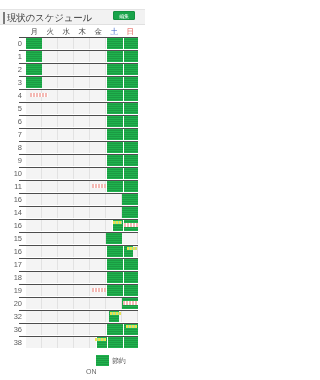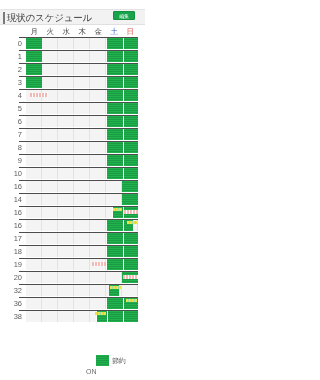--- a/index.html
+++ b/index.html
@@ -306,20 +306,30 @@
         <div class="row-sep"></div>
         <div class="hour-label">10</div>
         <div class="track">
           <div class="seg split" style="left: 80px; width: 32px;">
             <div style="position: absolute; top: 0px; bottom: 0px; width: 1px; background: rgb(255, 255, 255); left: 16px;"></div>
           </div>
         </div>
       </div>
       <div class="row">
         <div class="row-sep"></div>
+        <div class="hour-label">11</div>
+        <div class="track">
+          <div class="seg split" style="left: 80px; width: 32px;">
+            <div style="position: absolute; top: 0px; bottom: 0px; width: 1px; background: rgb(255, 255, 255); left: 16px;"></div>
+          </div>
+          <div class="mark-pink" style="left: 66.4px; width: 13.6px;"></div>
+        </div>
+      </div>
+      <div class="row">
+        <div class="row-sep"></div>
         <div class="hour-label">16</div>
         <div class="track">
           <div class="seg" style="left: 96px; width: 16px;"></div>
         </div>
       </div>
       <div class="row">
         <div class="row-sep"></div>
         <div class="hour-label">14</div>
         <div class="track">
           <div class="seg" style="left: 96px; width: 16px;"></div>
@@ -327,20 +337,27 @@
       </div>
       <div class="row">
         <div class="row-sep"></div>
         <div class="hour-label">16</div>
         <div class="track">
           <div class="seg split" style="left: 86.4px; width: 25.6px;">
             <div style="position: absolute; top: 0px; bottom: 0px; width: 1px; background: rgb(255, 255, 255); left: 9.6px;"></div>
           </div>
           <div class="mark-yellow" style="left: 87.2px; width: 8.8px;"></div>
           <div class="mark-pink" style="left: 97.6px; width: 14.4px;"></div>
+        </div>
+      </div>
+      <div class="row">
+        <div class="row-sep"></div>
+        <div class="hour-label">15</div>
+        <div class="track">
+          <div class="seg" style="left: 80px; width: 16px;"></div>
         </div>
       </div>
       <div class="row">
         <div class="row-sep"></div>
         <div class="hour-label">16</div>
         <div class="track">
           <div class="seg split" style="left: 80px; width: 27.2px;">
             <div style="position: absolute; top: 0px; bottom: 0px; width: 1px; background: rgb(255, 255, 255); left: 16px;"></div>
           </div>
           <div class="mark-yellow" style="left: 100.8px; width: 10.4px;"></div>

